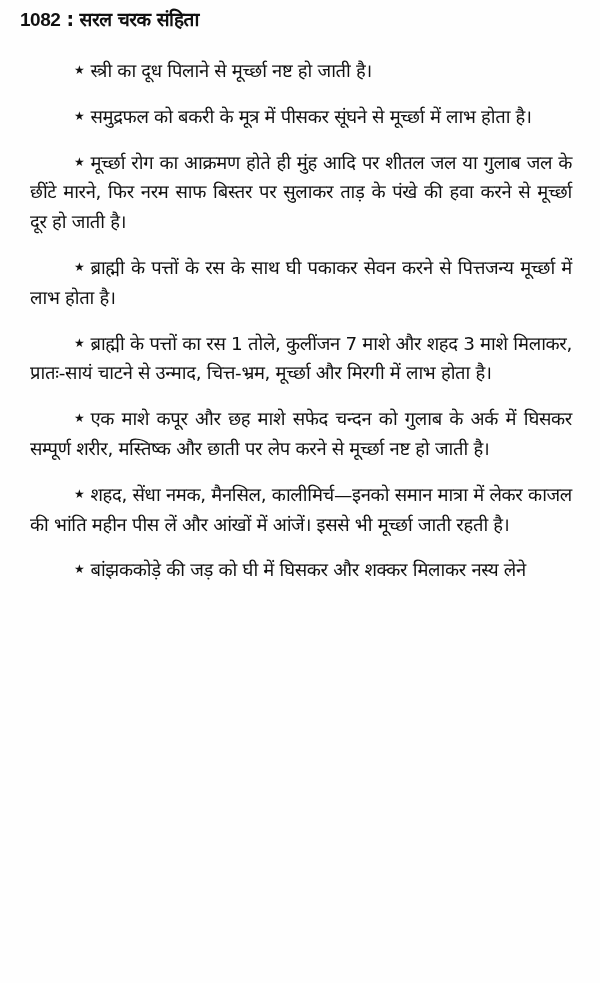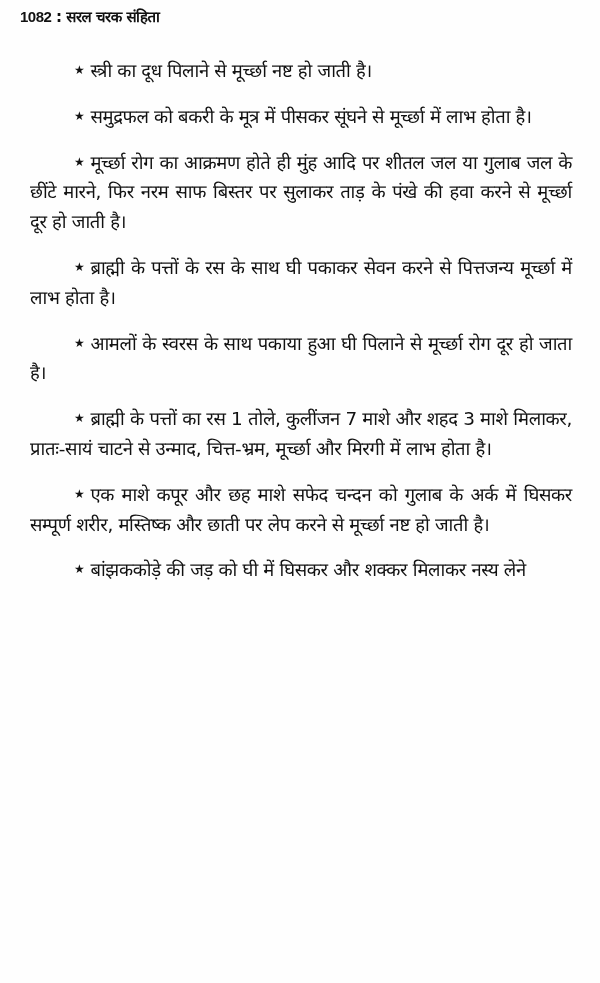--- a/index.html
+++ b/index.html
@@ -18,21 +18,21 @@
   .page {
     position: absolute;
     left: 0; top: 0;
     width: 600px; height: 983px;
     background: #fefefe;
   }
   .header {
     position: absolute;
     left: 20px;
     top: 6px;
-    font-size: 15px;
+    font-size: 19px;
     font-weight: bold;
     letter-spacing: -0.5px;
     white-space: nowrap;
   }
   .header .num { font-family: "Liberation Sans", sans-serif; }
   .body-text {
     position: absolute;
     left: 14px;
     top: 40px;
     width: 574px;
@@ -60,19 +60,19 @@
 
   <div class="header">
     <span class="num">1082</span><span> : </span><span>सरल चरक संहिता</span>
   </div>
 
   <div class="body-text">
     <p class="para"><span class="star">★</span><span>स्त्री का दूध पिलाने से मूर्च्छा नष्ट हो जाती है।</span></p>
     <p class="para"><span class="star">★</span><span>समुद्रफल को बकरी के मूत्र में पीसकर सूंघने से मूर्च्छा में लाभ होता है।</span></p>
     <p class="para"><span class="star">★</span><span>मूर्च्छा रोग का आक्रमण होते ही मुंह आदि पर शीतल जल या गुलाब जल के छींटे मारने, फिर नरम साफ बिस्तर पर सुलाकर ताड़ के पंखे की हवा करने से मूर्च्छा दूर हो जाती है।</span></p>
     <p class="para"><span class="star">★</span><span>ब्राह्मी के पत्तों के रस के साथ घी पकाकर सेवन करने से पित्तजन्य मूर्च्छा में लाभ होता है।</span></p>
-    <p class="para"><span class="star">★</span><span>आमलों के स्वरस के साथ पकाया हुआ घी पिलाने से मूर्च्छा रोग दूर हो जाता है।</span></p>
     <p class="para"><span class="star">★</span><span>ब्राह्मी के पत्तों का रस 1 तोले, कुलींजन 7 माशे और शहद 3 माशे मिलाकर, प्रातः-सायं चाटने से उन्माद, चित्त-भ्रम, मूर्च्छा और मिरगी में लाभ होता है।</span></p>
     <p class="para"><span class="star">★</span><span>एक माशे कपूर और छह माशे सफेद चन्दन को गुलाब के अर्क में घिसकर सम्पूर्ण शरीर, मस्तिष्क और छाती पर लेप करने से मूर्च्छा नष्ट हो जाती है।</span></p>
+    <p class="para"><span class="star">★</span><span>शहद, सेंधा नमक, मैनसिल, कालीमिर्च—इनको समान मात्रा में लेकर काजल की भांति महीन पीस लें और आंखों में आंजें। इससे भी मूर्च्छा जाती रहती है।</span></p>
     <p class="para"><span class="star">★</span><span>बांझककोड़े की जड़ को घी में घिसकर और शक्कर मिलाकर नस्य लेने</span></p>
   </div>
 
 </div>
 
 </body></html>

